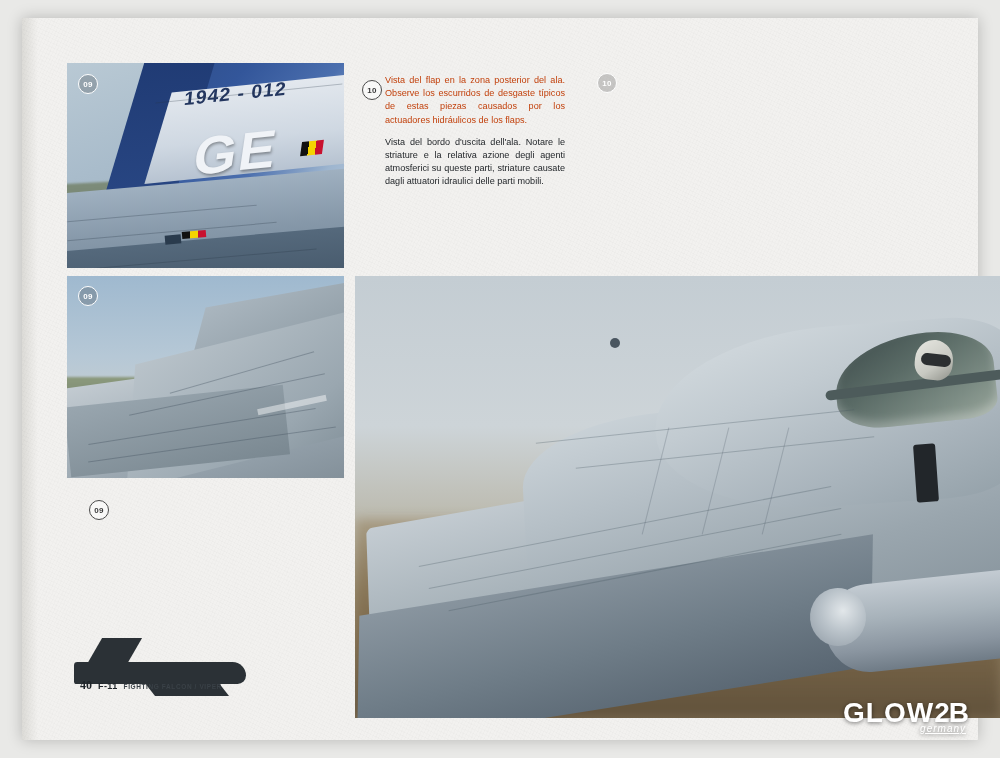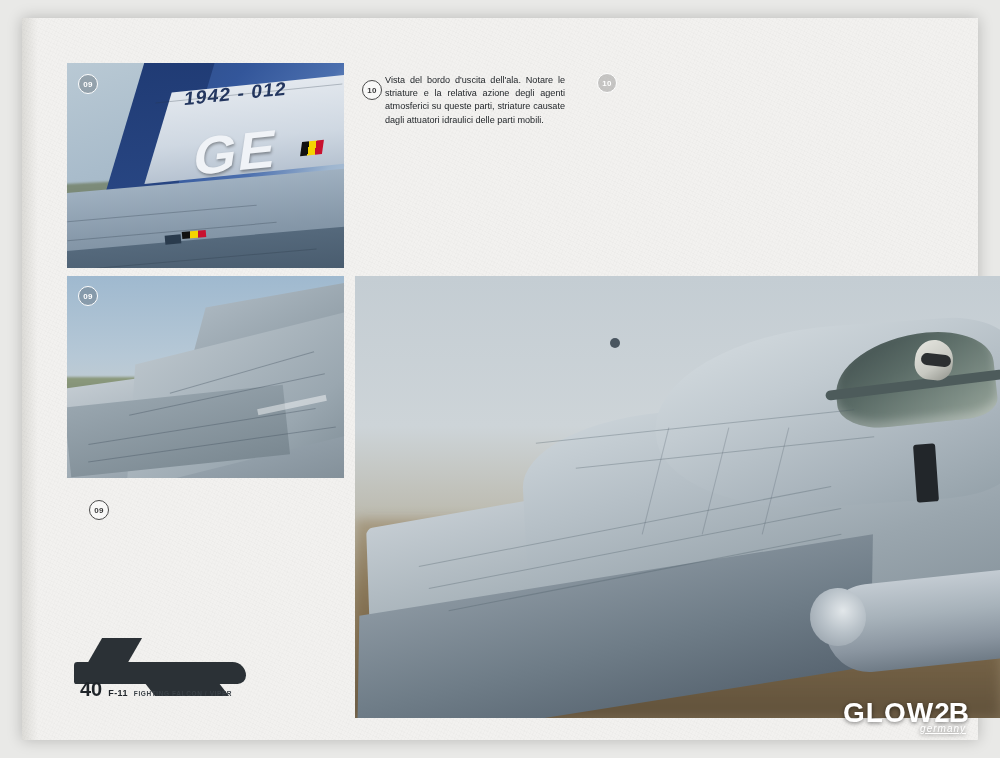--- a/index.html
+++ b/index.html
@@ -236,21 +236,21 @@
   }
   #silhouette .wing {
     position:absolute; left: 78px; top: 50px; width: 74px; height: 18px;
     background: #2b3136; transform: skewX(38deg);
   }
   .page-footer {
     position: absolute; left: 58px; top: 660px;
     display: flex; align-items: baseline; gap: 6px;
     color: #1f2429;
   }
-  .page-number { font-size: 20px; font-weight: 700; }
+  .page-number { font-size: 12px; font-weight: 700; font-family: Liberation Serif, serif; }
   .footer-model { font-size: 9px; font-weight: 700; letter-spacing: 0.4px; }
   .footer-sub { font-size: 6.5px; font-weight: 700; letter-spacing: 0.6px; color:#3a4147; }
 
   
   .caption {
     position: absolute;
     color: #24282c;
   }
   .caption .para { font-size: 9.1px; line-height: 1.45; text-align: justify; }
   .caption .en { color: #22262a; margin-bottom: 9px; }
@@ -342,20 +342,21 @@
       <div class="pline" style="left:220px; top:176px; width:300px; transform:rotate(-6deg);"></div>
       <div class="pline-v" style="left:300px; top:150px; height:110px; transform:rotate(14deg);"></div>
       <div class="pline-v" style="left:360px; top:150px; height:110px; transform:rotate(14deg);"></div>
       <div class="pline-v" style="left:420px; top:150px; height:110px; transform:rotate(14deg);"></div>
       <div style="position:absolute; left:255px; top:62px; width:10px; height:10px; border-radius:50%; background:#4a5660;"></div>
       <div style="position:absolute; left:560px; top:168px; width:22px; height:58px; background:#22262a; border-radius:3px; transform:rotate(-4deg);"></div>
     </div>
     <div class="badge on-photo" style="left: 575px; top: 55px;">10</div>
 
     <div class="caption" id="caption-top">
+      <p class="para es">Vista del flap en la zona posterior del ala. Observe los escurridos de desgaste típicos de estas piezas causados por los actuadores hidráulicos de los flaps.</p>
       <p class="para it">Vista del bordo d'uscita dell'ala. Notare le striature e la relativa azione degli agenti atmosferici su queste parti, striature causate dagli attuatori idraulici delle parti mobili.</p>
     </div>
     <div class="badge" style="left: 340px; top: 62px;">10</div>
 
     <div class="badge" style="left: 67px; top: 482px;">09</div>
 
     <div id="silhouette">
       <div class="fin"></div>
       <div class="body"></div>
       <div class="wing"></div>

